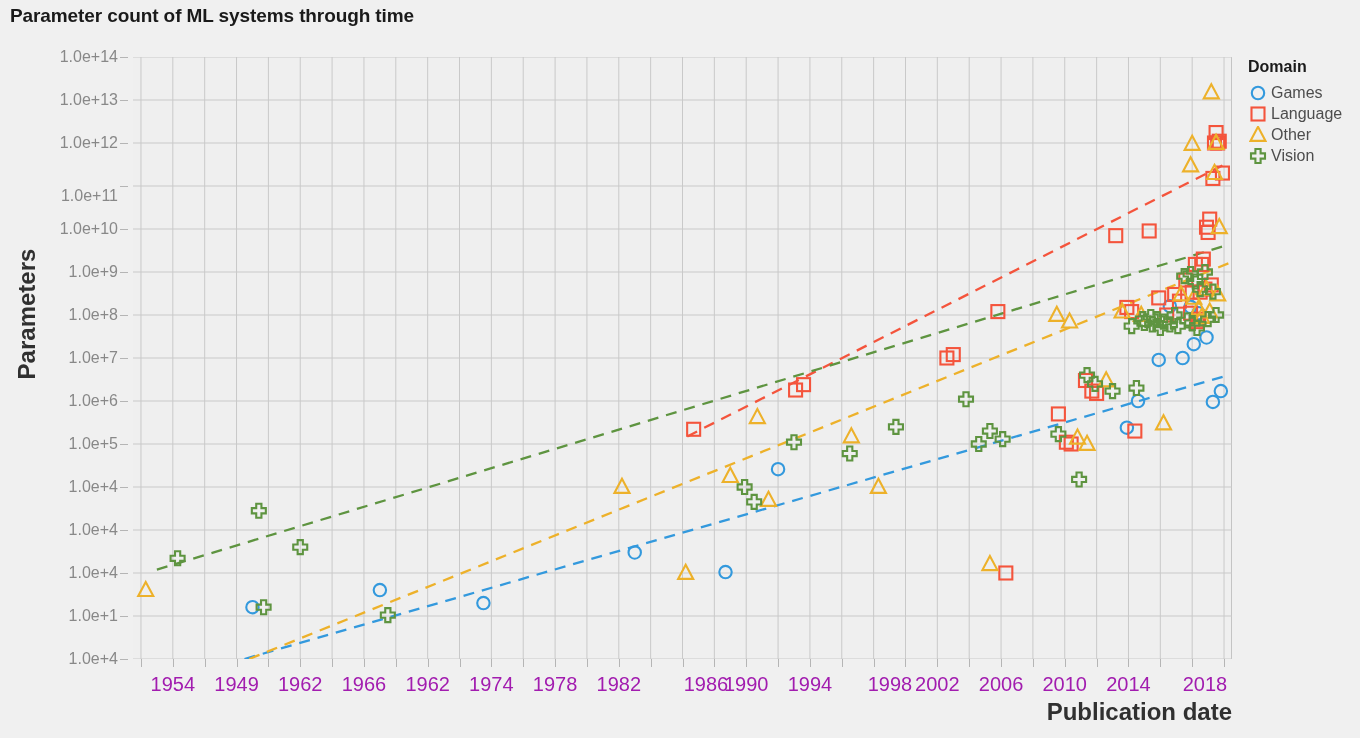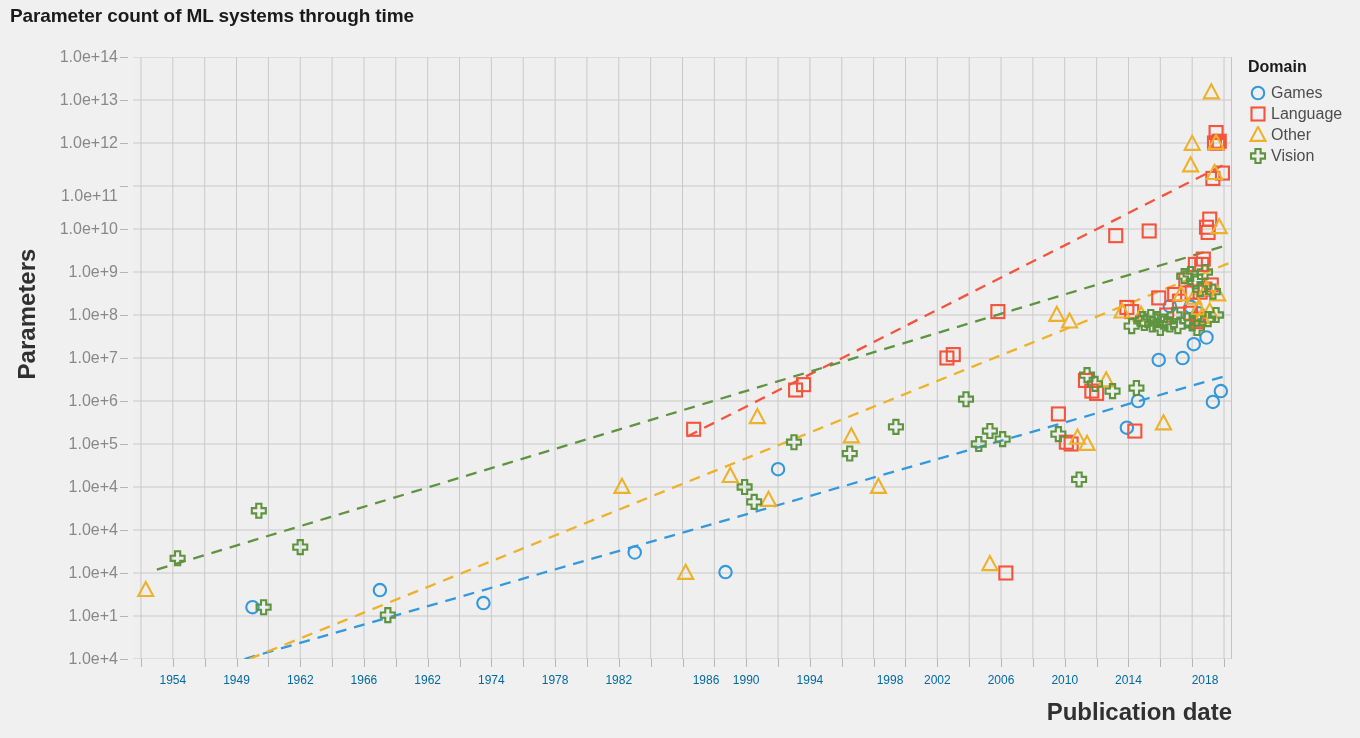--- a/index.html
+++ b/index.html
@@ -33,21 +33,21 @@
     white-space:nowrap;
   }
   .ytick-mark{
     position:absolute;right:0;width:8px;height:1px;background:#b5b5b5;
   }
   #x-axis-labels{
     position:absolute;left:133px;top:659px;width:1099px;height:40px;
   }
   .xtick{
     position:absolute;top:14px;
-    font-size:12px;color:#0369a1;
+    font-size:20px;color:#a21caf;
     transform:translateX(-50%);
     white-space:nowrap;
   }
   .xtick-mark{
     position:absolute;top:0;width:1px;height:8px;background:#b5b5b5;
   }
   #x-axis-title{
     position:absolute;left:0;top:698px;width:1232px;
     text-align:right;
     font-size:24px;font-weight:bold;color:#303030;

